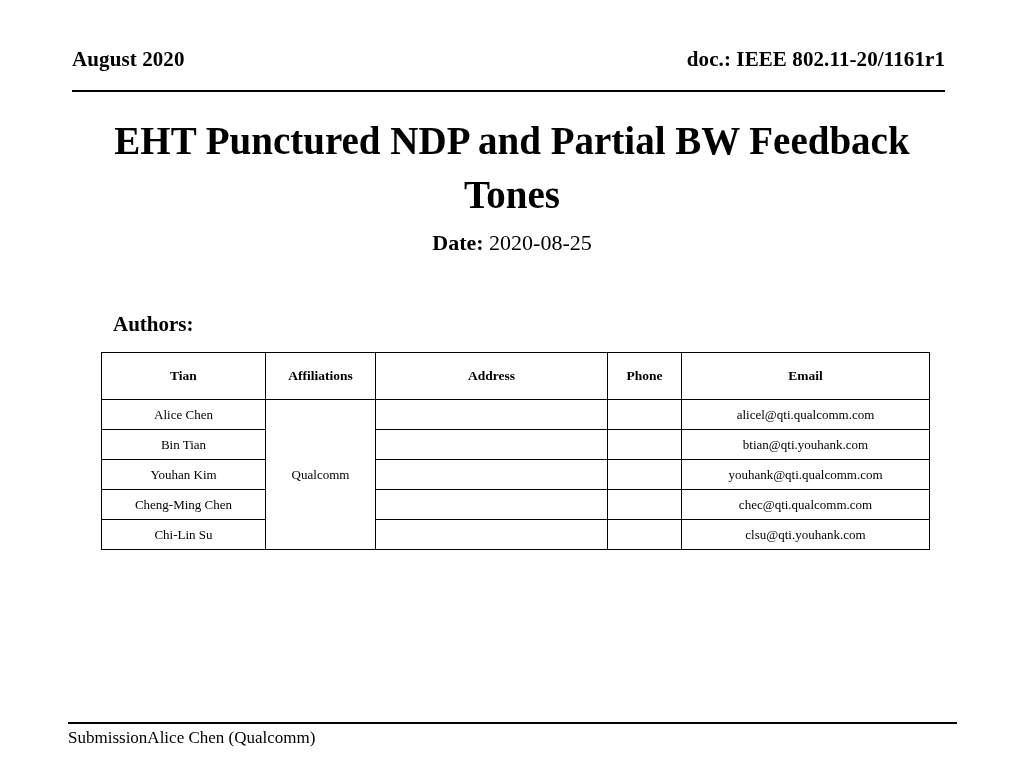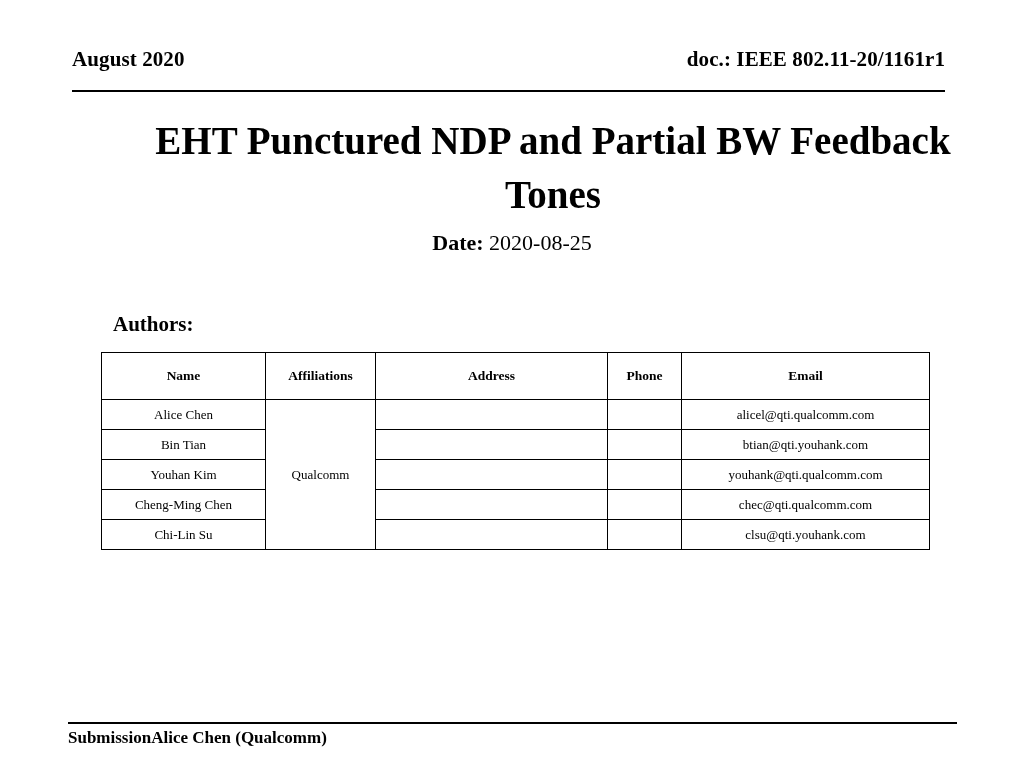--- a/index.html
+++ b/index.html
@@ -53,21 +53,20 @@
   .slide-title {
     position: absolute;
     left: 112px;
     top: 88px;
     width: 800px;
     text-align: center;
     font-size: 39px;
     font-weight: bold;
     line-height: 54px;
     letter-spacing: 0px;
-    margin-left: 41px;
   }
 
   
   .date-line {
     position: absolute;
     left: 112px;
     top: 229px;
     width: 800px;
     text-align: center;
     font-size: 22px;
@@ -132,21 +131,20 @@
   .doc-footer {
     position: absolute;
     left: 68px;
     top: 722px;
     width: 889px;
     border-top: 2px solid #000000;
     padding-top: 4px;
     display: flex;
     align-items: baseline;
     font-size: 17px;
-    font-weight: bold;
   }
   .footer-left {
     flex: 0 0 auto;
     text-align: left;
     white-space: nowrap;
   }
   .footer-center {
     flex: 1 1 auto;
     text-align: center;
     white-space: nowrap;
@@ -180,21 +178,21 @@
     <table class="authors-table">
       <colgroup>
         <col class="col-name">
         <col class="col-affil">
         <col class="col-addr">
         <col class="col-phone">
         <col class="col-email">
       </colgroup>
       <thead>
         <tr>
-          <th>Name</th>
+          <th>Tian</th>
           <th>Affiliations</th>
           <th>Address</th>
           <th>Phone</th>
           <th>Email</th>
         </tr>
       </thead>
       <tbody>
         <tr>
           <td>Alice Chen</td>
           <td class="affil-cell" rowspan="5">Qualcomm</td>

